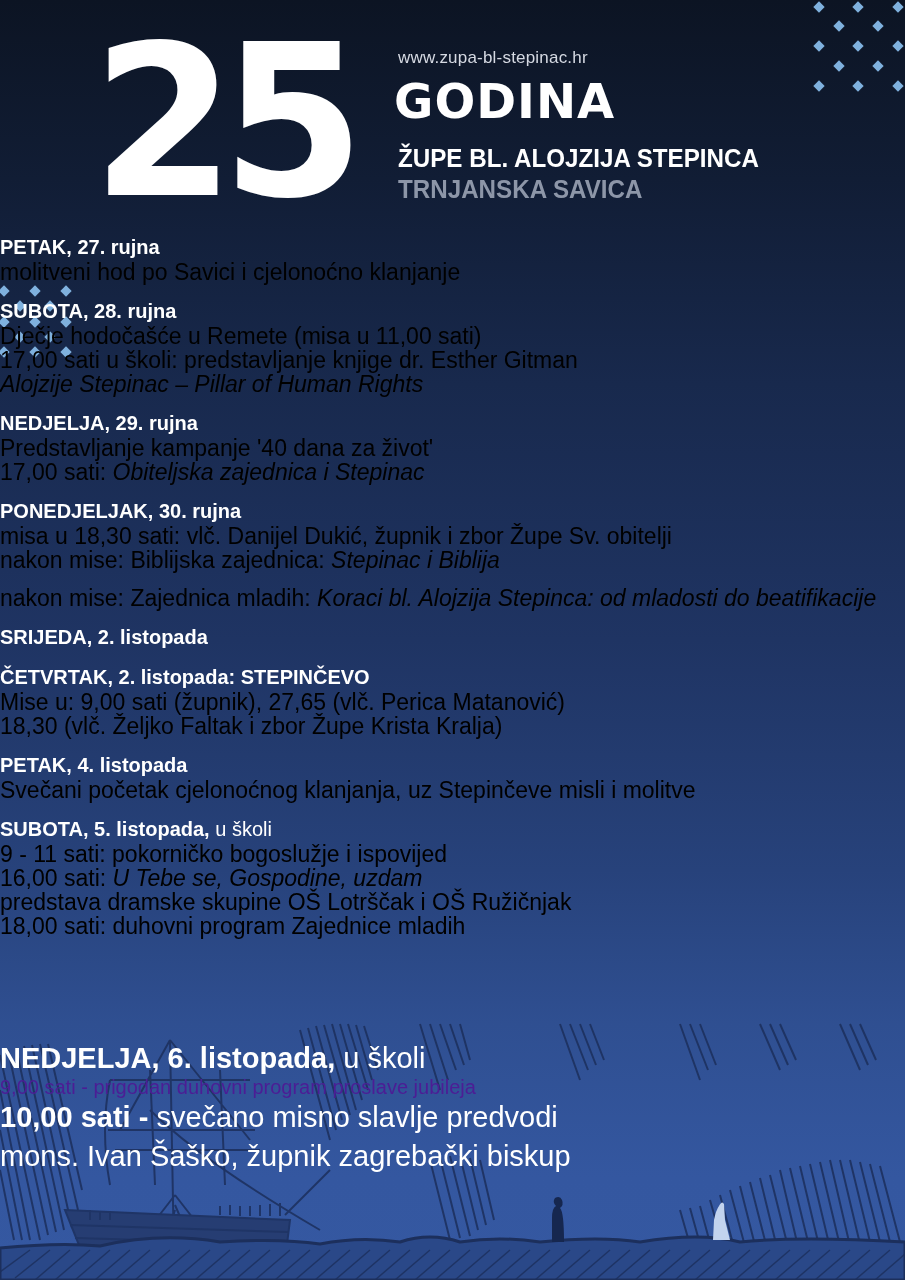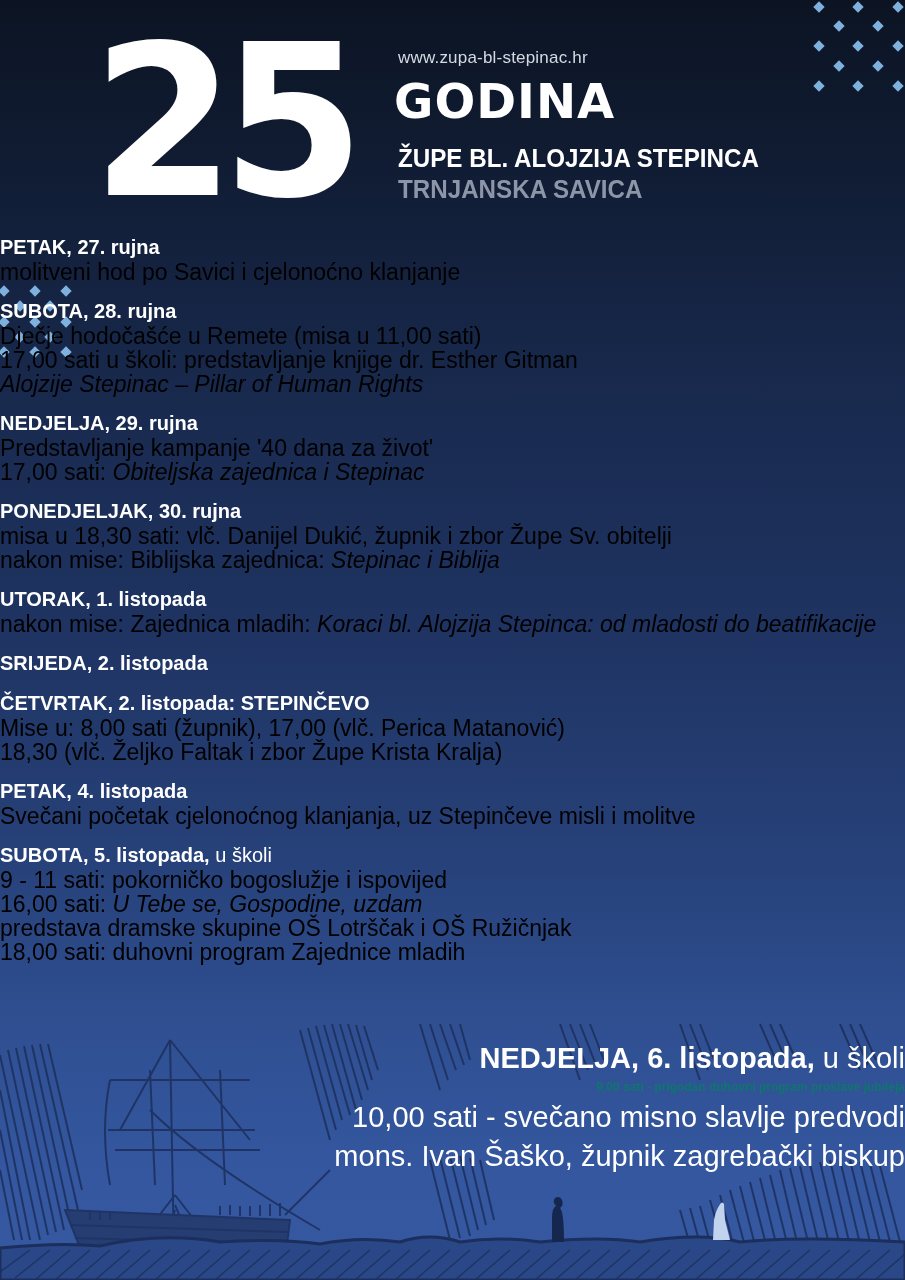--- a/index.html
+++ b/index.html
@@ -45,27 +45,27 @@
   }
   .day { margin-bottom: 14px; }
   .day-title {
     font-weight: bold; font-size: 20px; line-height: 26px; color: #ffffff;
   }
   .day-title .suffix { font-weight: normal; }
   .day-line { font-size: 23px; line-height: 24px; color: #000000; }
   .day-line i { font-style: italic; }
 
   .finale {
-    position: absolute; left: 0; top: 1040px; width: 905px; text-align: right; z-index: 3;
+    position: absolute; left: 0; top: 1040px; width: 905px; text-align: left; z-index: 3;
   }
   .finale-title { font-weight: bold; font-size: 29px; line-height: 36px; }
   .finale-title .suffix { font-weight: normal; }
-  .finale-sub { font-size: 12px; line-height: 22px; color: #0f766e; font-weight: bold; }
+  .finale-sub { font-size: 20px; line-height: 22px; color: #4c1d95; }
   .finale-main { font-size: 29px; line-height: 39px; }
-  .finale-main b { font-weight: normal; }
+  .finale-main b { font-weight: bold; }
 
   .illustration { position: absolute; left: 0; top: 1010px; width: 905px; height: 270px; z-index: 1; }
 </style>
 </head>
 <body>
 
 <div class="dots" style="left:0;top:0;width:905px;height:100px;">
   <div class="dot" style="left:815px;top:3px"></div>
   <div class="dot" style="left:854px;top:3px"></div>
   <div class="dot" style="left:894px;top:3px"></div>
@@ -125,31 +125,30 @@
     <div class="day-line"><span>17,00 sati: </span><i>Obiteljska zajednica i Stepinac</i></div>
   </div>
 
   <div class="day">
     <div class="day-title">PONEDJELJAK, 30. rujna</div>
     <div class="day-line">misa u 18,30 sati: vlč. Danijel Dukić, župnik i zbor Župe Sv. obitelji</div>
     <div class="day-line"><span>nakon mise: Biblijska zajednica: </span><i>Stepinac i Biblija</i></div>
   </div>
 
   <div class="day">
-    <div class="day-title">UTORAK, 1. listopada</div>
     <div class="day-line"><span>nakon mise: Zajednica mladih: </span><i>Koraci bl. Alojzija Stepinca: od mladosti do beatifikacije</i></div>
   </div>
 
   <div class="day">
     <div class="day-title">SRIJEDA, 2. listopada</div>
   </div>
 
   <div class="day">
     <div class="day-title">ČETVRTAK, 2. listopada: STEPINČEVO</div>
-    <div class="day-line">Mise u: 8,00 sati (župnik), 17,00 (vlč. Perica Matanović)</div>
+    <div class="day-line">Mise u: 9,00 sati (župnik), 27,65 (vlč. Perica Matanović)</div>
     <div class="day-line">18,30 (vlč. Željko Faltak i zbor Župe Krista Kralja)</div>
   </div>
 
   <div class="day">
     <div class="day-title">PETAK, 4. listopada</div>
     <div class="day-line">Svečani početak cjelonoćnog klanjanja, uz Stepinčeve misli i molitve</div>
   </div>
 
   <div class="day">
     <div class="day-title"><span>SUBOTA, 5. listopada,</span><span class="suffix"> u školi</span></div>

